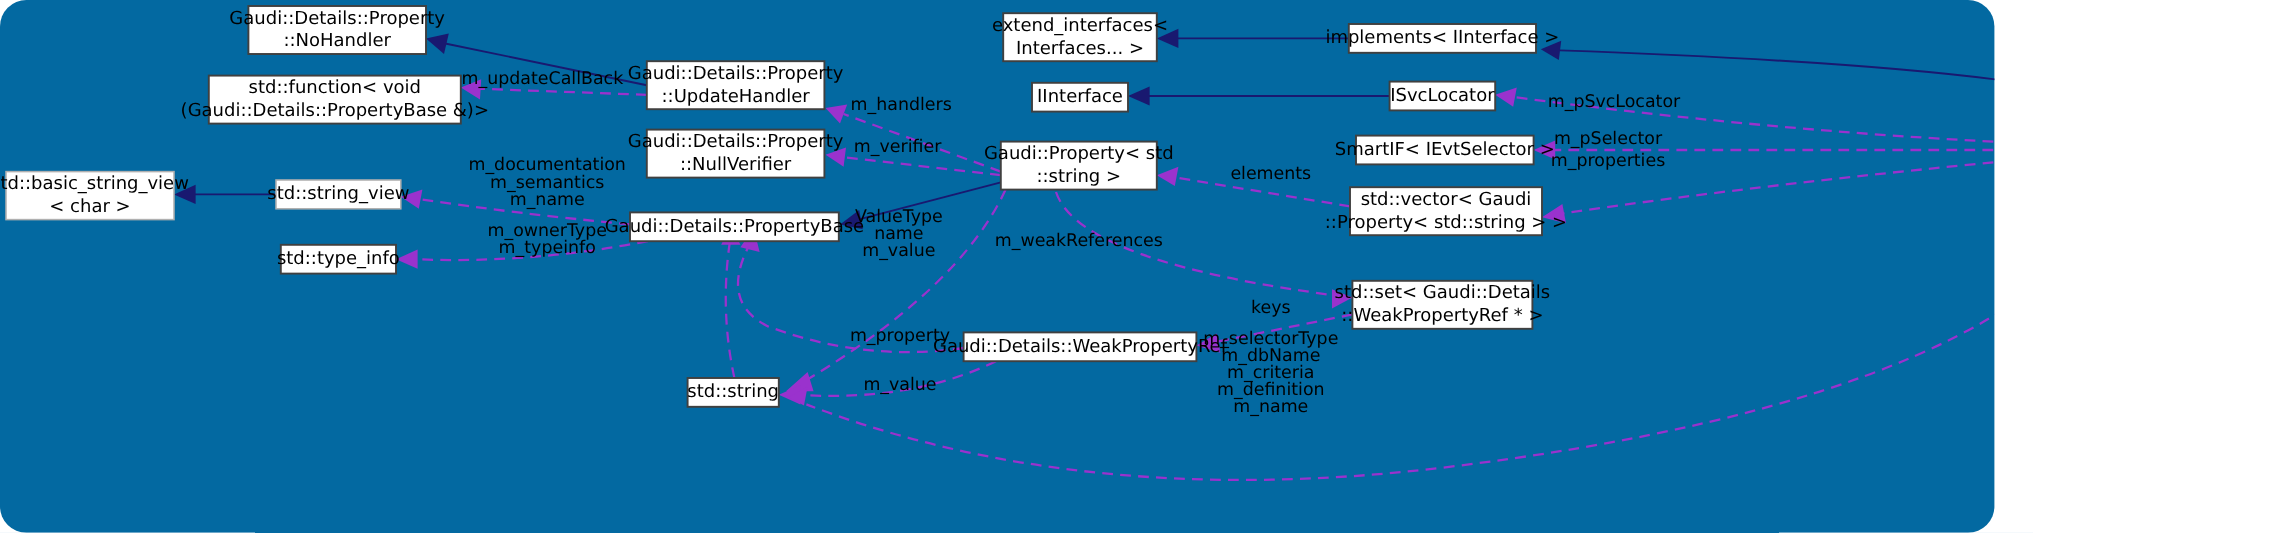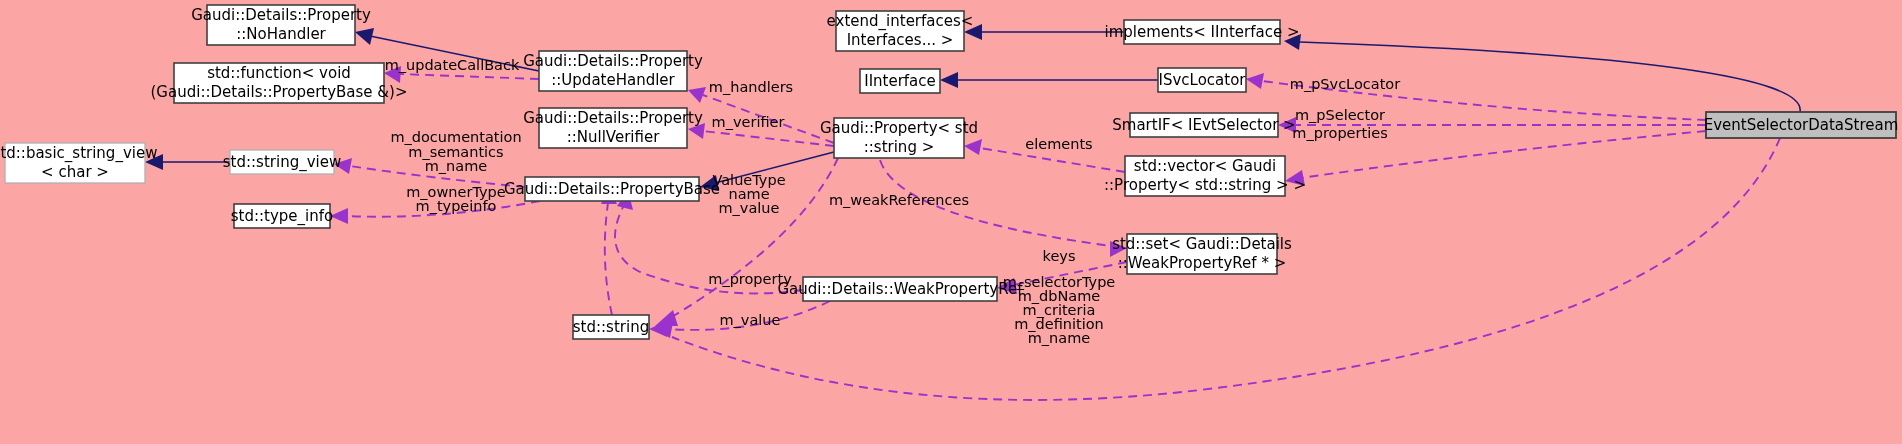--- a/index.html
+++ b/index.html
@@ -2,25 +2,26 @@
 <html><head>
 <meta charset="utf-8">
 <style>
   html, body {
     margin: 0;
     padding: 0;
     background: #ffffff;
   }
   #diagram-root {
     position: relative;
-    width: 1902px;
+    width: 1662px;
     height: 444px;
-    background: #fca5a5;
+    background: #0369a1;
     font-family: "DejaVu Sans", "Liberation Sans", sans-serif;
     overflow: hidden;
+    border-radius: 22px;
   }
   svg.graph {
     position: absolute;
     left: 0;
     top: 0;
     width: 1902px;
     height: 444px;
   }
   .node-box {
     fill: #ffffff;

